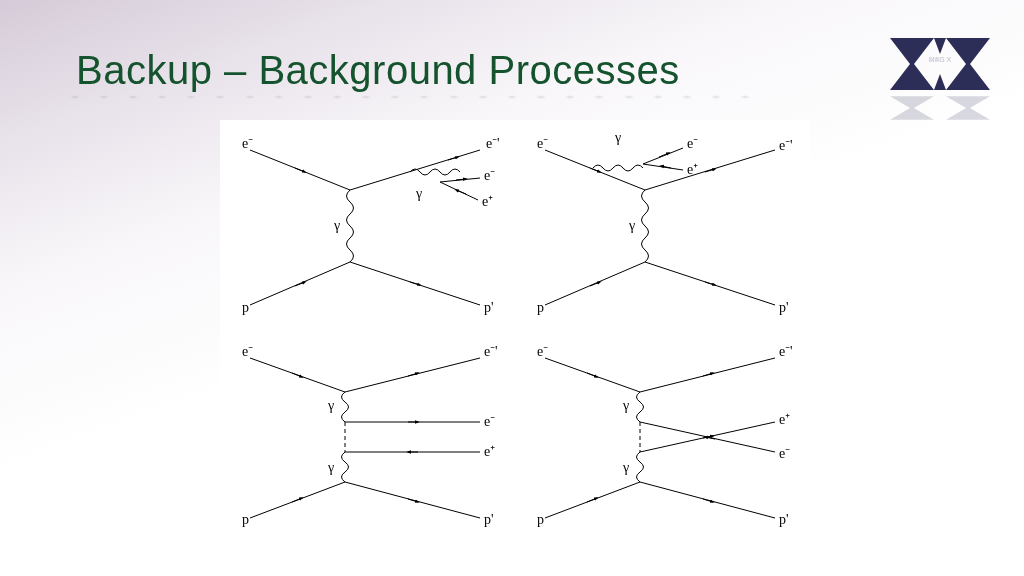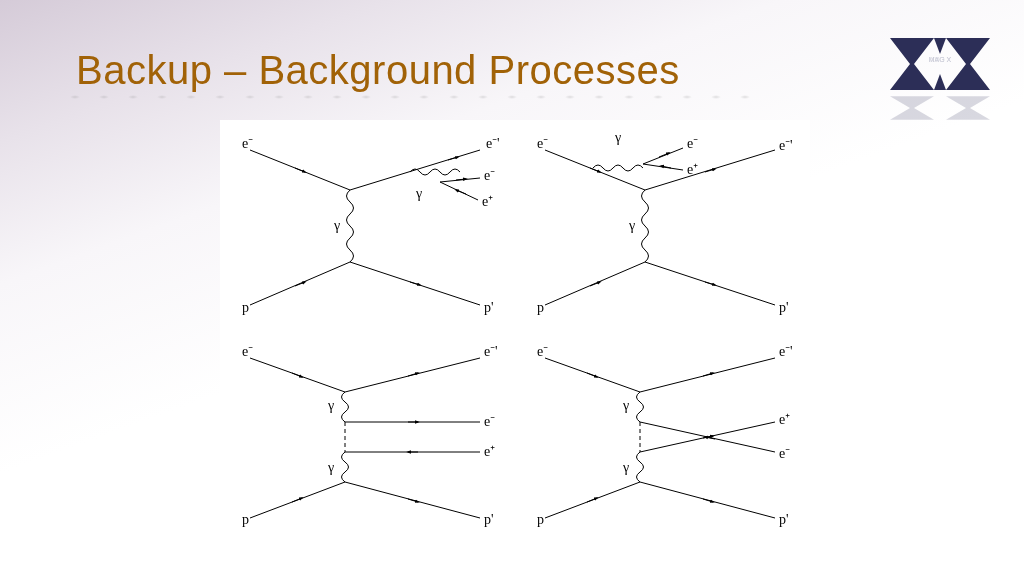--- a/index.html
+++ b/index.html
@@ -10,21 +10,21 @@
     font-family: "Segoe UI", Arial, sans-serif;
     position: relative;
     overflow: hidden;
   }
   .title {
     position: absolute;
     top: 48px;
     left: 76px;
     font-size: 40px;
     font-weight: 300;
-    color: #a16207;
+    color: #14532d;
     letter-spacing: 0.5px;
   }
   .title-shadow {
     position: absolute;
     top: 92px;
     left: 60px;
     width: 700px;
     height: 10px;
     display: flex;
     justify-content: space-around;

